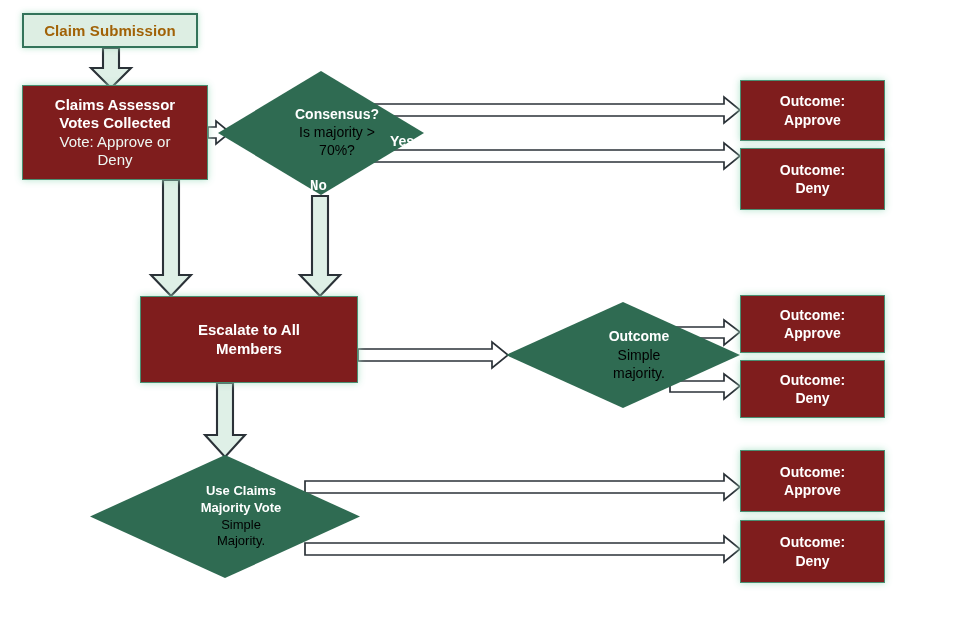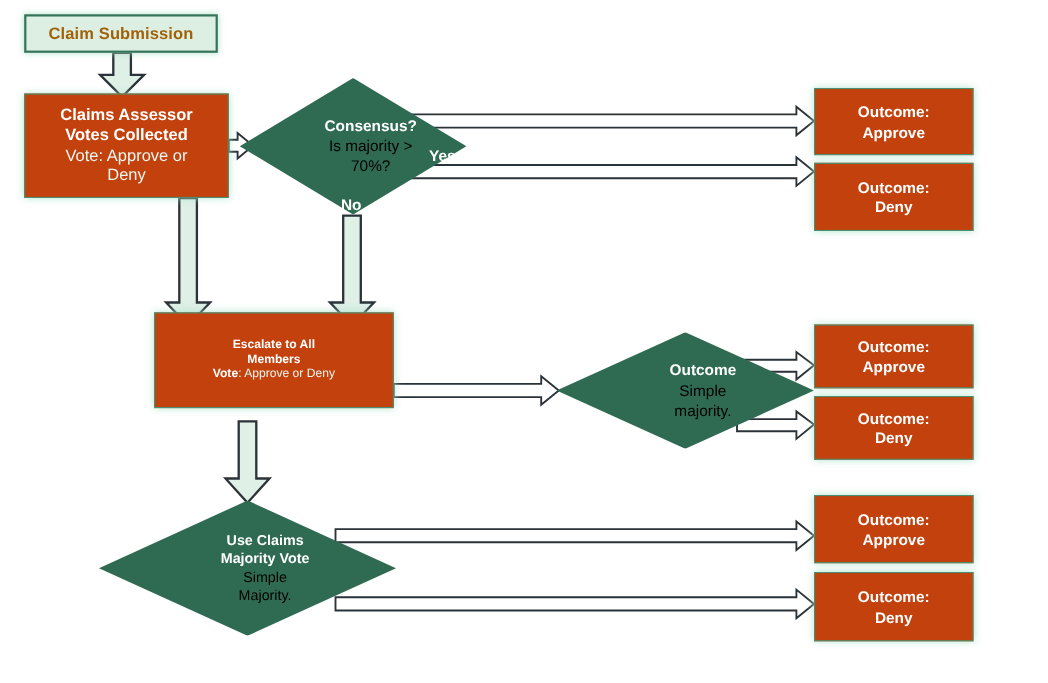--- a/index.html
+++ b/index.html
@@ -40,21 +40,21 @@
     border: 2px solid #33735a;
     color: #a16207;
     box-shadow: 0 0 6px rgba(160, 220, 190, 0.85);
   }
   .box-start .line-b {
     font-weight: bold;
     font-size: 15px;
     letter-spacing: .1px;
   }
   .box-dark {
-    background: #c2410c;
+    background: #7f1d1d;
     border: 1px solid #4a8f72;
     color: #ffffff;
     box-shadow: 0 0 7px rgba(170, 225, 200, 0.9);
   }
   .box-dark .line-b {
     font-weight: bold;
   }
   .box-dark .line-r {
     font-weight: normal;
     color: #eef7f2;
@@ -149,38 +149,35 @@
   <div class="diamond" style="left:218px; top:71px; width:206px; height:124px;">
     <div class="shape"></div>
     <div class="dlabel" style="font-size:14px; line-height:1.28;">
       <div class="line-b">Consensus?</div>
       <div class="line-r">Is majority &gt;</div>
       <div class="line-r">70%?</div>
     </div>
   </div>
 
   <div class="edge-label" style="left:390px; top:133px;">Yes</div>
-  <div class="edge-label" style="left:310px; top:178px;">No</div>
+  <div class="edge-label" style="left:310px; top:178px;font-family:Liberation Mono, monospace;">No</div>
 
   <div class="node box-dark" style="left:740px; top:80px; width:145px; height:61px; font-size:14px; line-height:1.3;">
     <div class="line-b">Outcome:</div>
     <div class="line-b">Approve</div>
   </div>
 
   <div class="node box-dark" style="left:740px; top:148px; width:145px; height:62px; font-size:14px; line-height:1.3;">
     <div class="line-b">Outcome:</div>
     <div class="line-b">Deny</div>
   </div>
 
-  <div class="node box-dark" style="left:140px; top:284px; width:218px; height:87px; font-size:11px; line-height:1.26;">
+  <div class="node box-dark" style="left:140px; top:296px; width:218px; height:87px; font-size:15px; line-height:1.26;">
     <div class="line-b">Escalate to All</div>
     <div class="line-b">Members</div>
-    <div>
-      <span style="font-weight:bold;">Vote</span><span class="line-r">: Approve or Deny</span>
-    </div>
   </div>
 
   <div class="diamond" style="left:506px; top:302px; width:234px; height:106px;">
     <div class="shape"></div>
     <div class="dlabel" style="font-size:14px; line-height:1.32;">
       <div class="line-b">Outcome</div>
       <div class="line-r">Simple</div>
       <div class="line-r">majority.</div>
     </div>
   </div>

